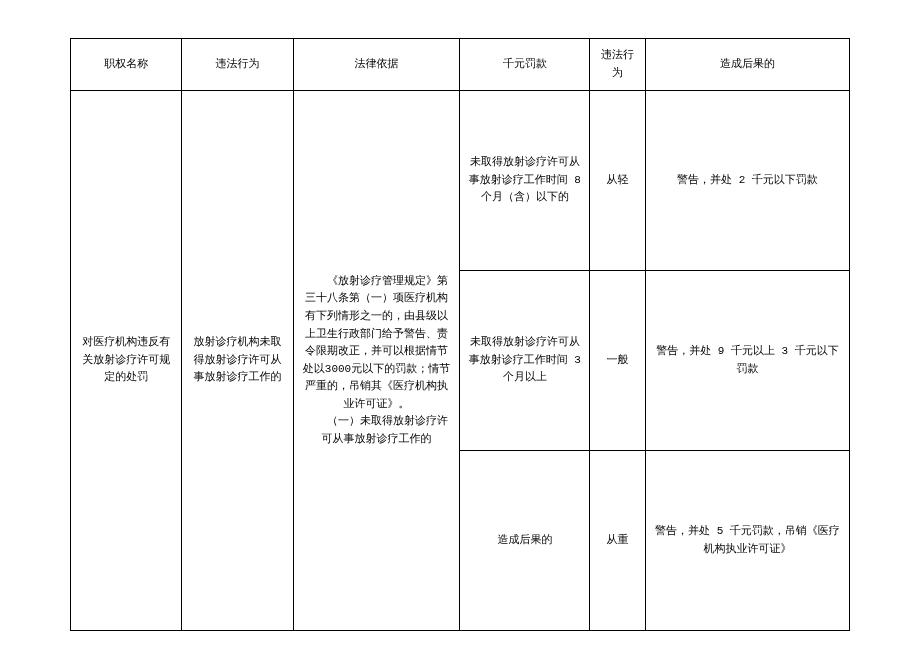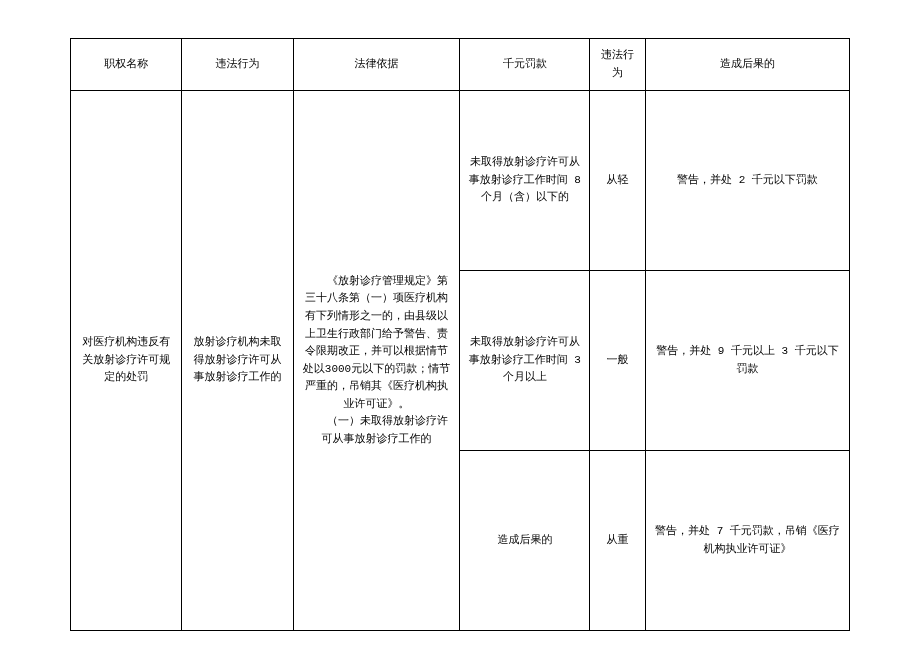--- a/index.html
+++ b/index.html
@@ -79,16 +79,16 @@
       <td class="left">警告，并处 2 千元以下罚款</td>
     </tr>
     <tr class="body-row">
       <td class="center">未取得放射诊疗许可从事放射诊疗工作时间 3 个月以上</td>
       <td class="left">一般</td>
       <td class="left">警告，并处 9 千元以上 3 千元以下罚款</td>
     </tr>
     <tr class="body-row">
       <td class="center">造成后果的</td>
       <td class="left">从重</td>
-      <td class="left">警告，并处 7 千元罚款，吊销《医疗机构执业许可证》</td>
+      <td class="left">警告，并处 5 千元罚款，吊销《医疗机构执业许可证》</td>
     </tr>
   </tbody>
 </table>
 
 </body></html>

